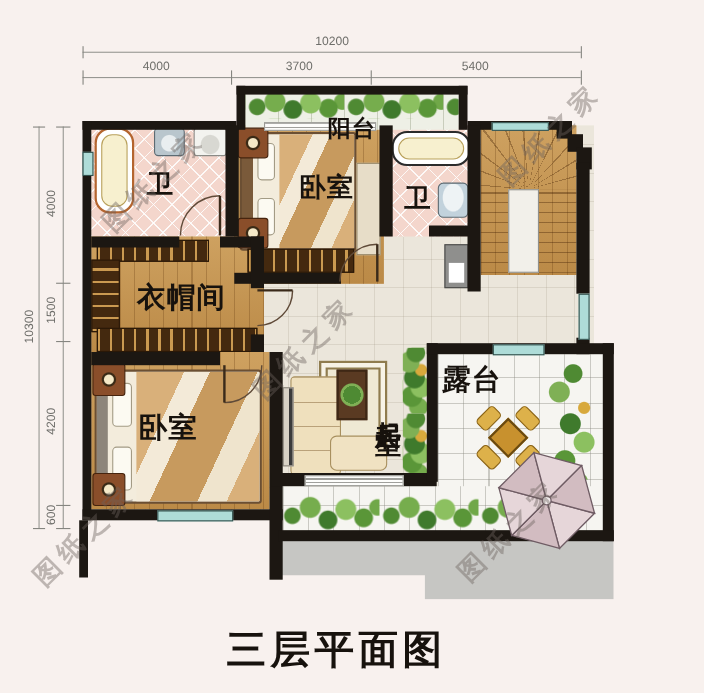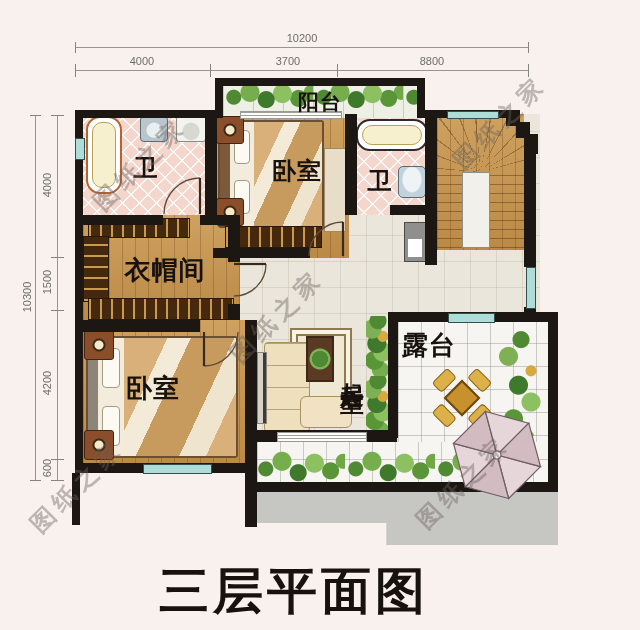--- a/index.html
+++ b/index.html
@@ -69,22 +69,22 @@
   <div class="dtick" style="left:75px;top:42px;width:1px;height:11px"></div>
   <div class="dtick" style="left:528px;top:42px;width:1px;height:11px"></div>
   <div class="dlab" style="left:257px;top:32px;width:90px">10200</div>
 
   <div class="dline" style="left:75px;top:70px;width:453px;height:1px"></div>
   <div class="dtick" style="left:75px;top:64px;width:1px;height:13px"></div>
   <div class="dtick" style="left:210px;top:64px;width:1px;height:13px"></div>
   <div class="dtick" style="left:337px;top:64px;width:1px;height:13px"></div>
   <div class="dtick" style="left:528px;top:64px;width:1px;height:13px"></div>
   <div class="dlab" style="left:107px;top:55px;width:70px">4000</div>
-  <div class="dlab" style="left:253px;top:55px;width:70px">3700</div>
-  <div class="dlab" style="left:397px;top:55px;width:70px">8800</div>
+  <div class="dlab" style="left:237px;top:55px;width:70px">3700</div>
+  <div class="dlab" style="left:397px;top:55px;width:70px">5400</div>
 </div>
 
 <div>
   <div class="dline" style="left:35px;top:115px;width:1px;height:365px"></div>
   <div class="dtick" style="left:30px;top:115px;width:11px;height:1px"></div>
   <div class="dtick" style="left:30px;top:480px;width:11px;height:1px"></div>
   <div class="dlab" style="left:-8px;top:291px;width:70px;transform:rotate(-90deg)">10300</div>
 
   <div class="dline" style="left:57px;top:115px;width:1px;height:365px"></div>
   <div class="dtick" style="left:51px;top:115px;width:13px;height:1px"></div>
@@ -246,28 +246,28 @@
     <polygon points="48,48 91.5,59.6 59.6,91.5" fill="#e6d6d9"></polygon>
     <polygon points="48,48 59.6,91.5 16.2,79.8" fill="#d2bcc1"></polygon>
     <polygon points="48,48 16.2,79.8 4.5,36.4" fill="#e6d6d9"></polygon>
     <polygon points="48,48 4.5,36.4 36.4,4.5" fill="#d2bcc1"></polygon>
     <polygon points="48,48 36.4,4.5 79.8,16.2" fill="#e6d6d9"></polygon>
     <polygon points="48,48 79.8,16.2 91.5,59.6" fill="#d2bcc1"></polygon>
     <circle cx="48" cy="48" r="4" fill="#f2ecec"></circle>
   </g>
 </svg>
 
-<div class="lbl" style="left:255px;top:88px;width:130px;height:26px;font-size:21px">阳台</div>
+<div class="lbl" style="left:255px;top:104px;width:130px;height:26px;font-size:21px">阳台</div>
 <div class="lbl" style="left:128px;top:155px;width:36px;height:26px;font-size:24px">卫</div>
 <div class="lbl" style="left:258px;top:158px;width:78px;height:26px;font-size:24px">卧室</div>
 <div class="lbl" style="left:364px;top:168px;width:32px;height:26px;font-size:24px">卫</div>
 <div class="lbl" style="left:110px;top:256px;width:110px;height:28px;font-size:26px">衣帽间</div>
 <div class="lbl" style="left:112px;top:374px;width:82px;height:28px;font-size:26px">卧室</div>
 <div class="lbl" style="left:338px;top:326px;width:28px;height:84px;font-size:24px;writing-mode:vertical-rl;letter-spacing:3px">起居室</div>
 <div class="lbl" style="left:398px;top:330px;width:62px;height:30px;font-size:26px">露台</div>
 
 <div class="wm" style="left:80px;top:148px;z-index:9">图纸之家</div>
 <div class="wm" style="left:440px;top:106px;z-index:9">图纸之家</div>
 <div class="wm" style="left:217px;top:300px;z-index:9">图纸之家</div>
 <div class="wm" style="left:17px;top:470px;z-index:9">图纸之家</div>
 <div class="wm" style="left:403px;top:466px;z-index:9">图纸之家</div>
 
-<div class="lbl" style="left:0;top:565px;width:588px;height:52px;font-size:50px;letter-spacing:4px;z-index:10">三层平面图</div>
+<div class="lbl" style="left:12px;top:565px;width:588px;height:52px;font-size:36px;letter-spacing:4px;z-index:10">三层平面图</div>
 
 </body></html>

